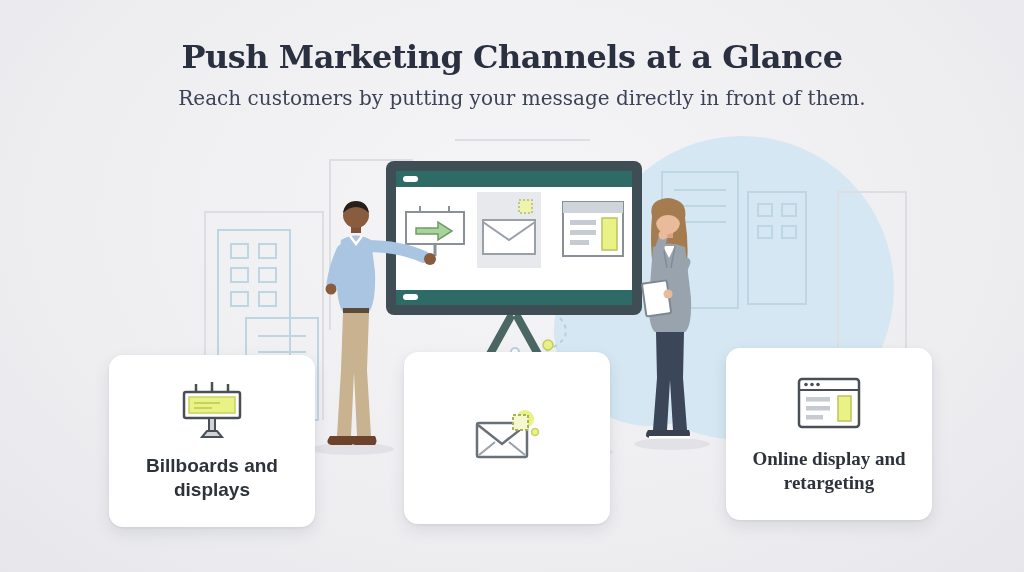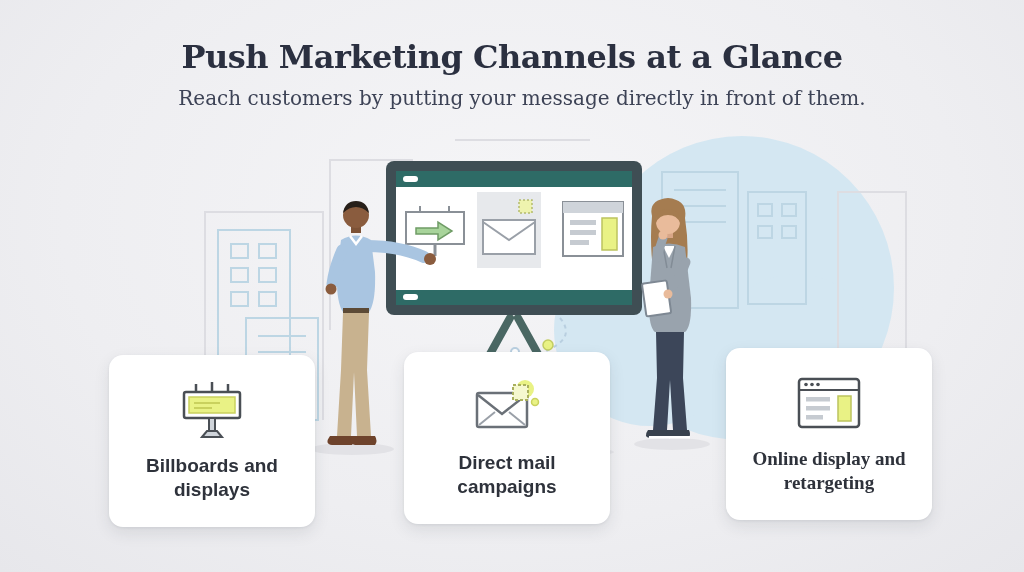--- a/index.html
+++ b/index.html
@@ -192,21 +192,20 @@
     <div class="card-icon">
       <svg width="84" height="62" viewBox="0 0 84 62">
         <circle cx="60" cy="12" r="9" fill="#e9f285"></circle>
         <circle cx="70" cy="25" r="3.5" fill="#e9f285" stroke="#c9d15e" stroke-width="1.5"></circle>
         <rect x="12" y="16" width="50" height="34" rx="2" fill="#ffffff" stroke="#6a7077" stroke-width="2.5"></rect>
         <path d="M13 18 L37 37 L61 18" fill="none" stroke="#6a7077" stroke-width="2.5"></path>
         <path d="M14 48 L30 35 M60 48 L44 35" fill="none" stroke="#9aa0a8" stroke-width="2"></path>
         <rect x="48" y="8" width="15" height="15" fill="#f5f8cf" stroke="#a9b05e" stroke-width="2" stroke-dasharray="3 2"></rect>
       </svg>
     </div>
-    <div class="card-label">Direct mail campaigns</div>
   </div>
 
   <div class="card card-3">
     <div class="card-icon">
       <svg width="84" height="62" viewBox="0 0 84 62">
         <rect x="12" y="6" width="60" height="48" rx="3" fill="#ffffff" stroke="#4a4f55" stroke-width="2.5"></rect>
         <line x1="12" y1="17" x2="72" y2="17" stroke="#4a4f55" stroke-width="2"></line>
         <circle cx="19" cy="11.5" r="1.8" fill="#4a4f55"></circle>
         <circle cx="25" cy="11.5" r="1.8" fill="#4a4f55"></circle>
         <circle cx="31" cy="11.5" r="1.8" fill="#4a4f55"></circle>

